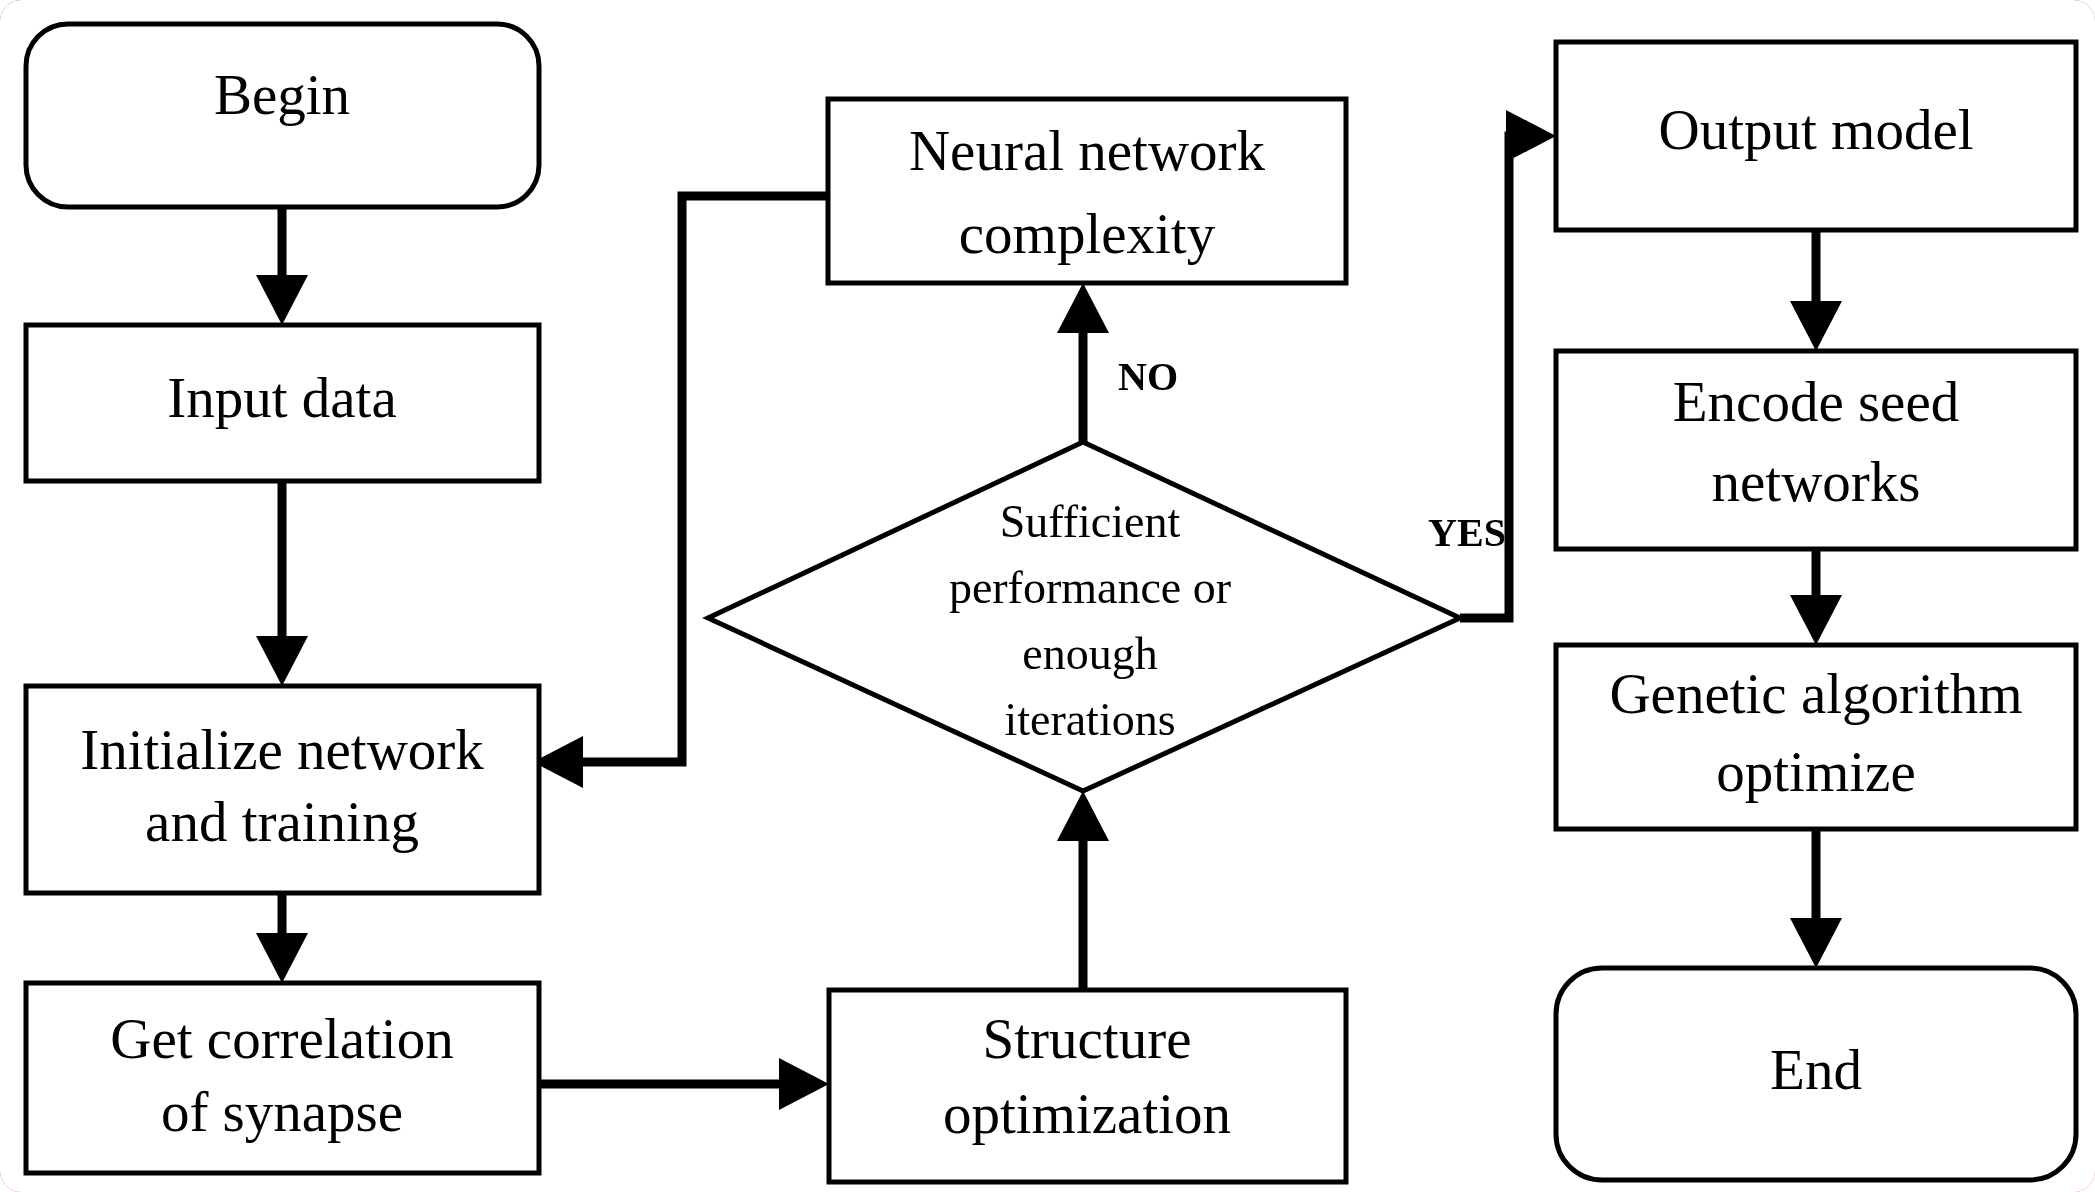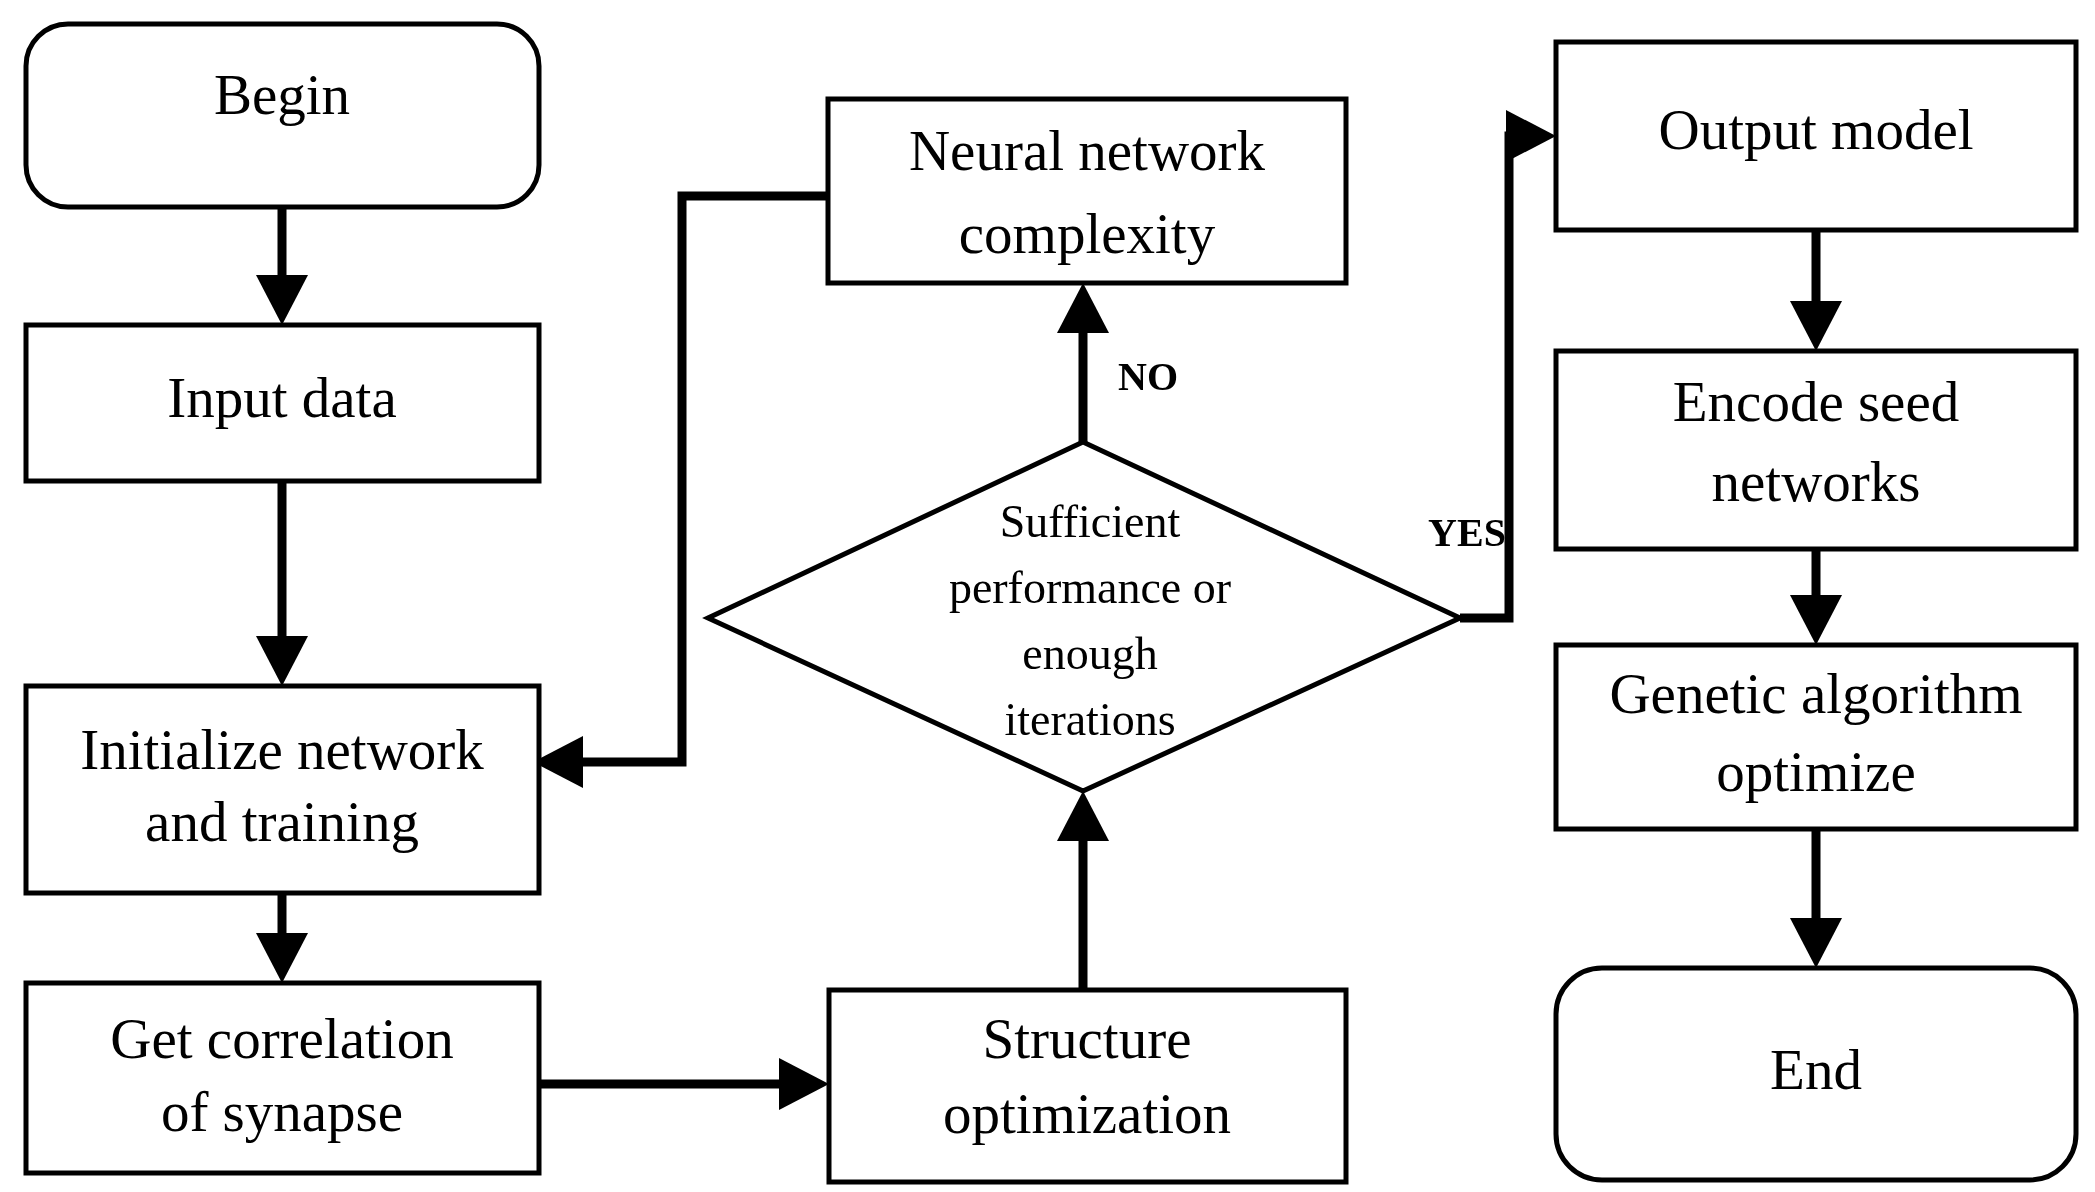--- a/index.html
+++ b/index.html
@@ -7,20 +7,21 @@
     margin: 0;
     padding: 0;
     background: #ffffff;
   }
   #canvas-wrap {
     position: relative;
     width: 2095px;
     height: 1192px;
     background: #be185d;
     overflow: hidden;
+    border-radius: 21px;
   }
   svg#flow {
     display: block;
     width: 2095px;
     height: 1192px;
     background: #ffffff;
   }
   .node-shape {
     fill: #ffffff;
     stroke: #000000;

